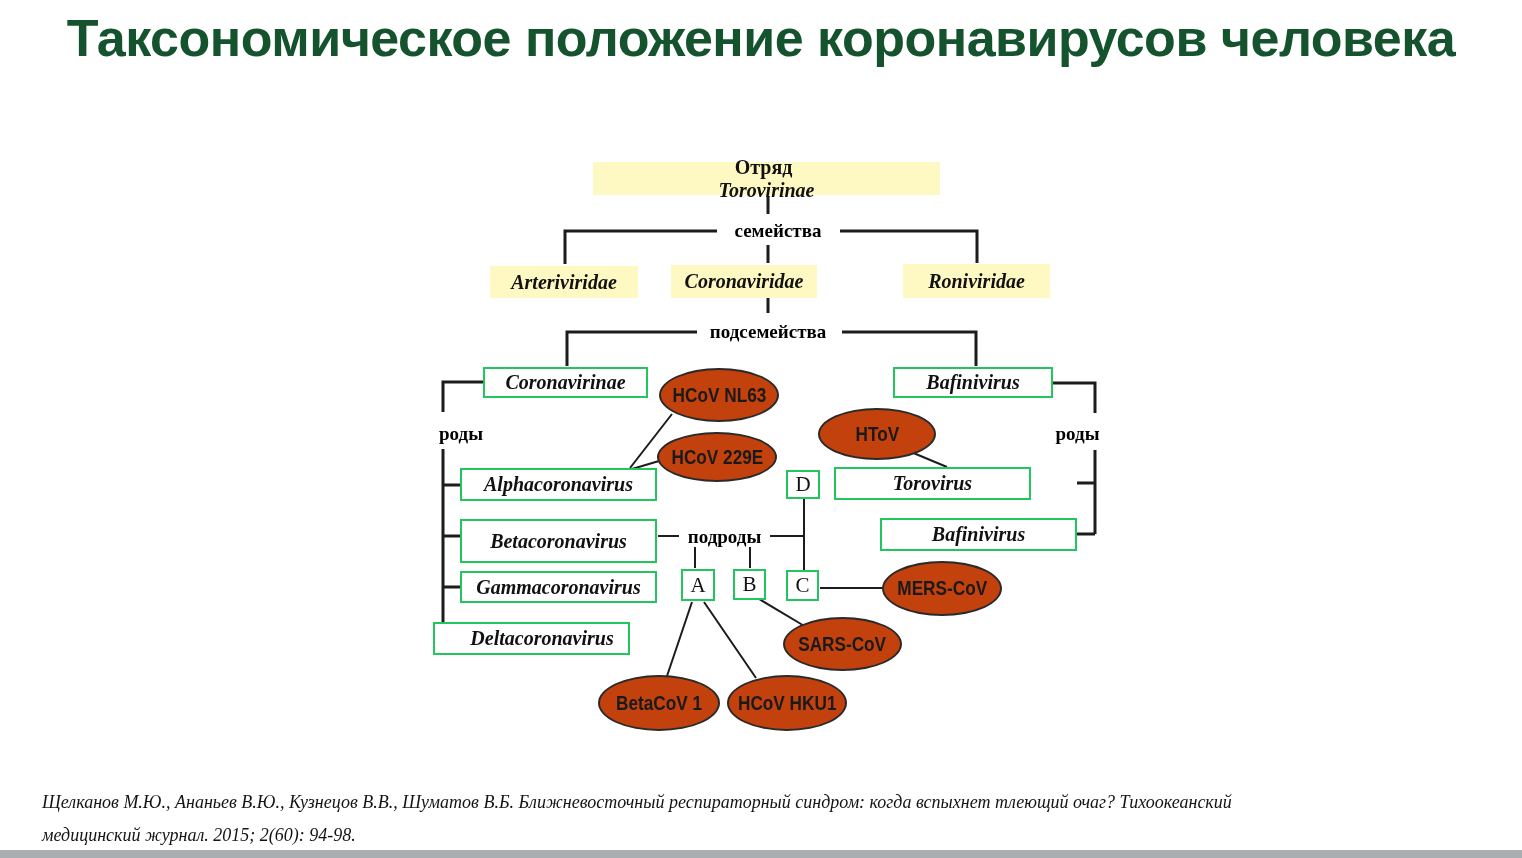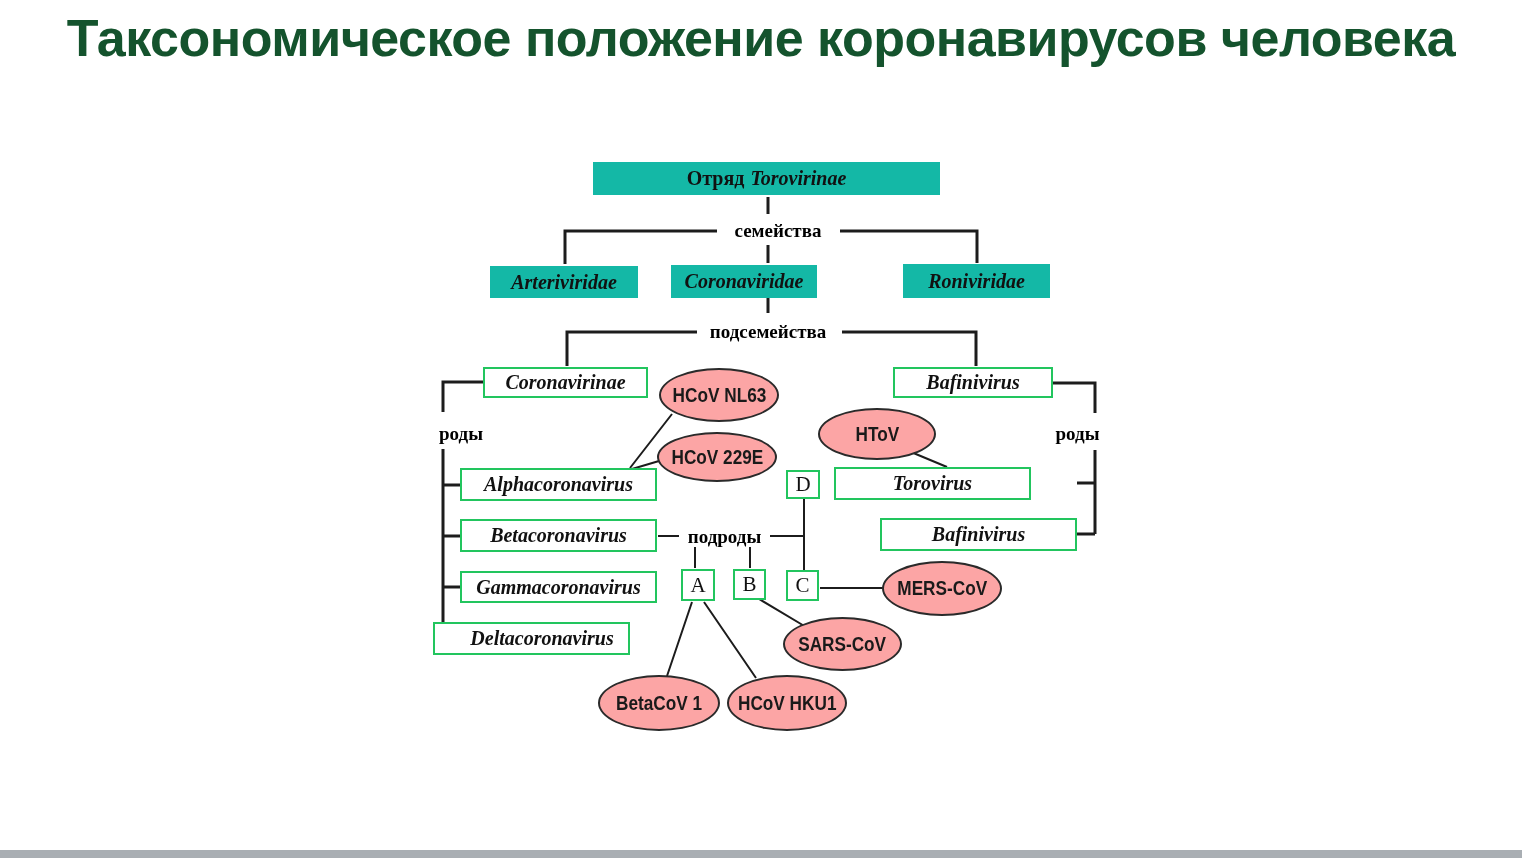--- a/index.html
+++ b/index.html
@@ -12,24 +12,24 @@
     font-family:"Liberation Sans",sans-serif;font-weight:bold;font-size:52px;
     color:#14532d;letter-spacing:-0.5px;
   }
   svg.lines{position:absolute;top:0;left:0;z-index:0;}
   .box{
     position:absolute;z-index:1;box-sizing:border-box;
     display:flex;align-items:center;justify-content:center;
     font-family:"Liberation Serif",serif;font-weight:bold;font-style:italic;
     font-size:20px;color:#111;white-space:nowrap;
   }
-  .gray{background:#14b8a6;}
+  .gray{background:#fef9c3;flex-direction:column;}
   .bordered{background:#ffffff;border:2px solid #22c55e;}
   .ellipse{
-    border-radius:50%;border:2px solid #2a2a2a;background:#fca5a5;
+    border-radius:50%;border:2px solid #2a2a2a;background:#c2410c;
     font-style:normal;
   }
   .squeeze{
     display:inline-block;transform:scaleX(0.86);white-space:nowrap;
     font-family:"Liberation Sans",sans-serif;font-weight:bold;font-size:20px;color:#1a1a1a;
   }
   .rank{
     position:absolute;z-index:1;text-align:center;
     font-family:"Liberation Serif",serif;font-weight:bold;font-size:19px;color:#000000;
     white-space:nowrap;
@@ -74,21 +74,21 @@
 <div class="rank" style="left:681px;top:526px;width:87px;">подроды</div>
 
 <div class="box gray" style="left:490px;top:266px;width:148px;height:32px;">Arteriviridae</div>
 <div class="box gray" style="left:671px;top:265px;width:146px;height:33px;">Coronaviridae</div>
 <div class="box gray" style="left:903px;top:264px;width:147px;height:34px;">Roniviridae</div>
 
 <div class="box bordered" style="left:483px;top:367px;width:165px;height:31px;">Coronavirinae</div>
 <div class="box bordered" style="left:893px;top:367px;width:160px;height:31px;">Bafinivirus</div>
 
 <div class="box bordered" style="left:460px;top:468px;width:197px;height:33px;">Alphacoronavirus</div>
-<div class="box bordered" style="left:460px;top:519px;width:197px;height:33px;">Betacoronavirus</div>
+<div class="box bordered" style="left:460px;top:519px;width:197px;height:44px;">Betacoronavirus</div>
 <div class="box bordered" style="left:460px;top:571px;width:197px;height:32px;">Gammacoronavirus</div>
 <div class="box bordered" style="left:433px;top:622px;width:197px;height:33px;padding-left:21px;">Deltacoronavirus</div>
 
 <div class="box bordered" style="left:834px;top:467px;width:197px;height:33px;">Torovirus</div>
 <div class="box bordered" style="left:880px;top:518px;width:197px;height:33px;">Bafinivirus</div>
 
 <div class="box bordered letter" style="left:681px;top:569px;width:34px;height:32px;">A</div>
 <div class="box bordered letter" style="left:733px;top:569px;width:33px;height:31px;">B</div>
 <div class="box bordered letter" style="left:786px;top:570px;width:33px;height:31px;">C</div>
 <div class="box bordered letter" style="left:786px;top:470px;width:34px;height:29px;">D</div>
@@ -109,15 +109,17 @@
   <span class="squeeze">SARS-CoV</span>
 </div>
 <div class="box ellipse" style="left:598px;top:675px;width:122px;height:56px;">
   <span class="squeeze">BetaCoV 1</span>
 </div>
 <div class="box ellipse" style="left:727px;top:675px;width:120px;height:56px;">
   <span class="squeeze">HCoV HKU1</span>
 </div>
 
 <div class="citation">
+  <span>Щелканов М.Ю., Ананьев В.Ю., Кузнецов В.В., Шуматов В.Б. Ближневосточный респираторный синдром: когда вспыхнет тлеющий очаг? Тихоокеанский</span>
+  <span>медицинский журнал. 2015; 2(60): 94-98.</span>
 </div>
 
 <div class="bottom-bar"></div>
 
 </body></html>

